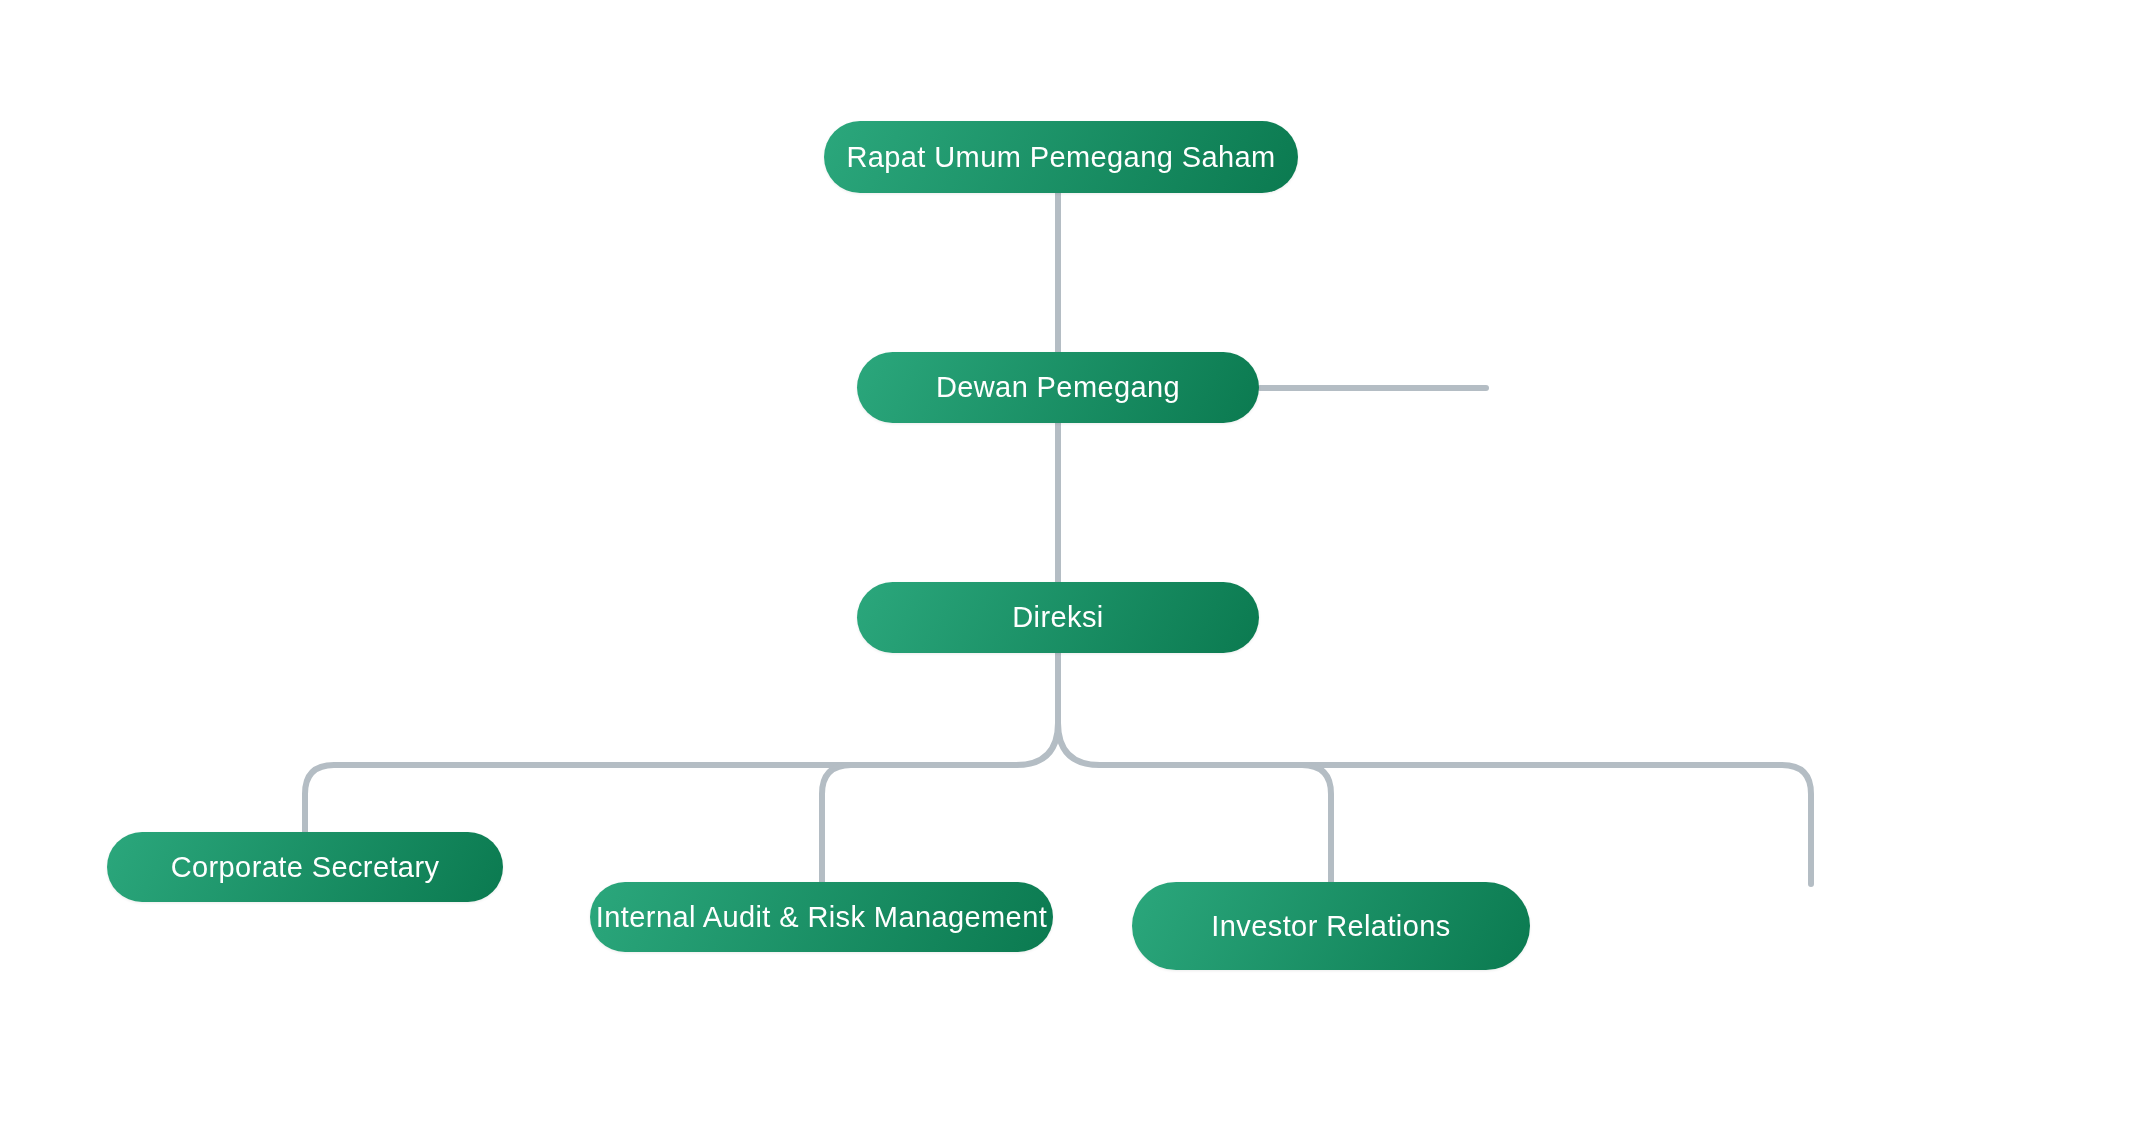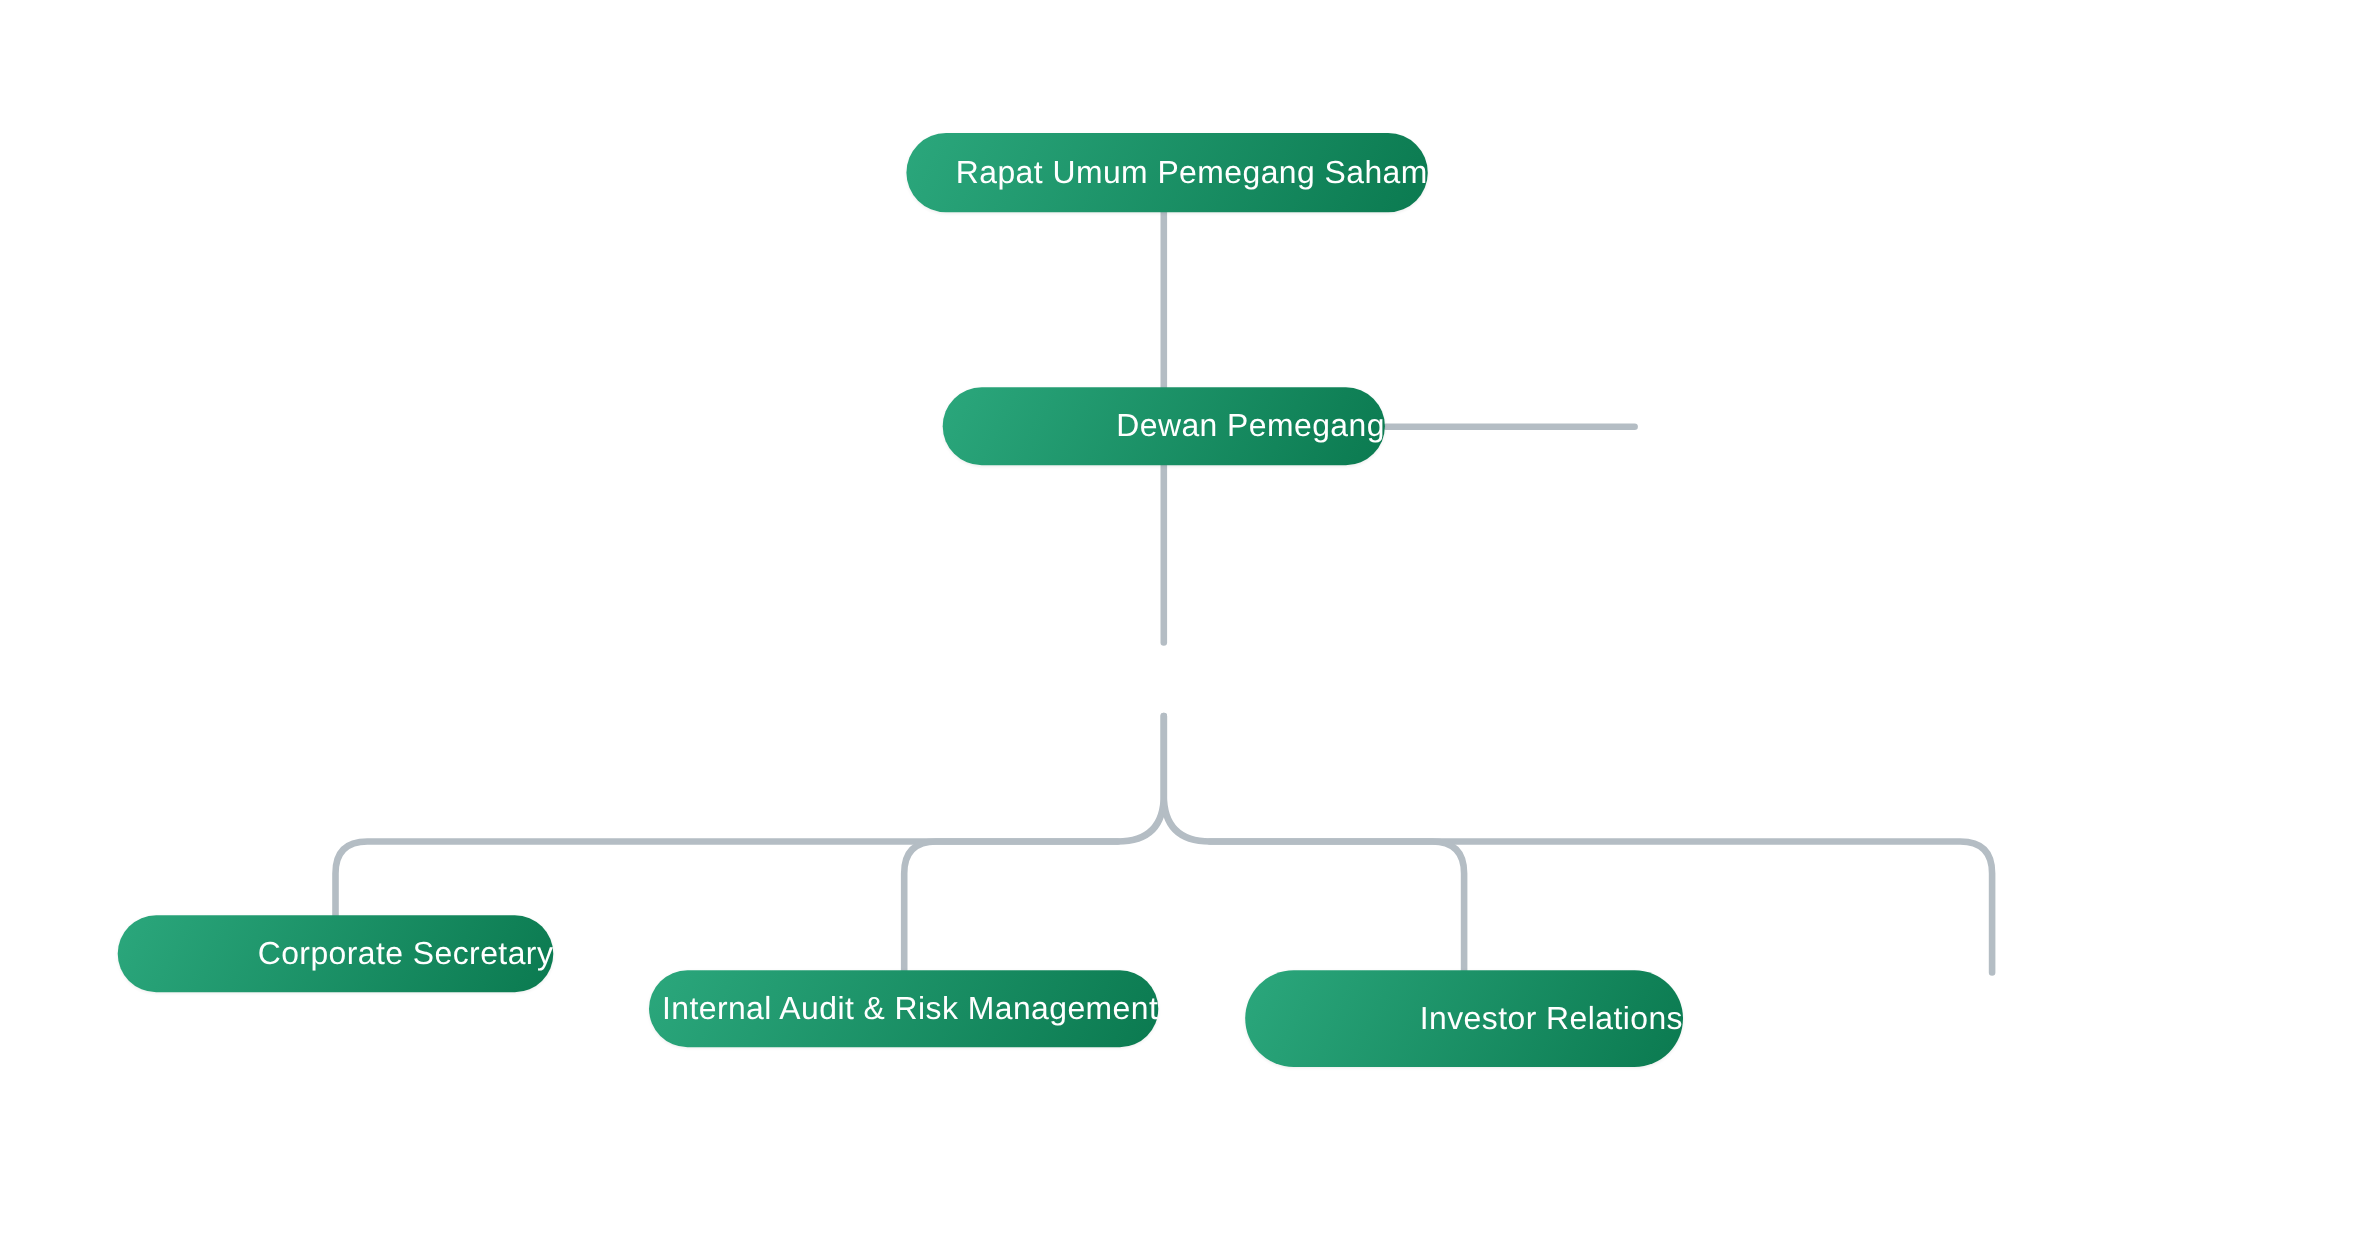--- a/index.html
+++ b/index.html
@@ -36,21 +36,21 @@
   .connectors path {
     fill: none;
     stroke: var(--connector-color);
     stroke-width: 6;
     stroke-linecap: round;
   }
   .node {
     position: absolute;
     display: flex;
     align-items: center;
-    justify-content: flex-end;
+    justify-content: center;
     background: linear-gradient(118deg, var(--node-grad-start) 0%, var(--node-grad-end) 100%);
     border-radius: 999px;
     box-shadow: 0 1px 3px rgba(0,0,0,0.08);
   }
   .node .label {
     color: var(--node-text);
     font-size: 29px;
     font-weight: 400;
     letter-spacing: 0.4px;
     white-space: nowrap;
@@ -81,20 +81,23 @@
 
   <div class="node" style="left:824px; top:121px; width:474px; height:72px;">
     <span class="label">Rapat Umum Pemegang Saham</span>
   </div>
 
   <div class="node" style="left:857px; top:352px; width:402px; height:71px;">
     <span class="label">Dewan Pemegang</span>
   </div>
 
 
+  <div class="node" style="left:857px; top:582px; width:402px; height:71px;">
+    <span class="label">Direksi</span>
+  </div>
 
   <div class="node" style="left:107px; top:832px; width:396px; height:70px;">
     <span class="label">Corporate Secretary</span>
   </div>
 
   <div class="node" style="left:590px; top:882px; width:463px; height:70px;">
     <span class="label">Internal Audit &amp; Risk Management</span>
   </div>
 
   <div class="node" style="left:1132px; top:882px; width:398px; height:88px;">

